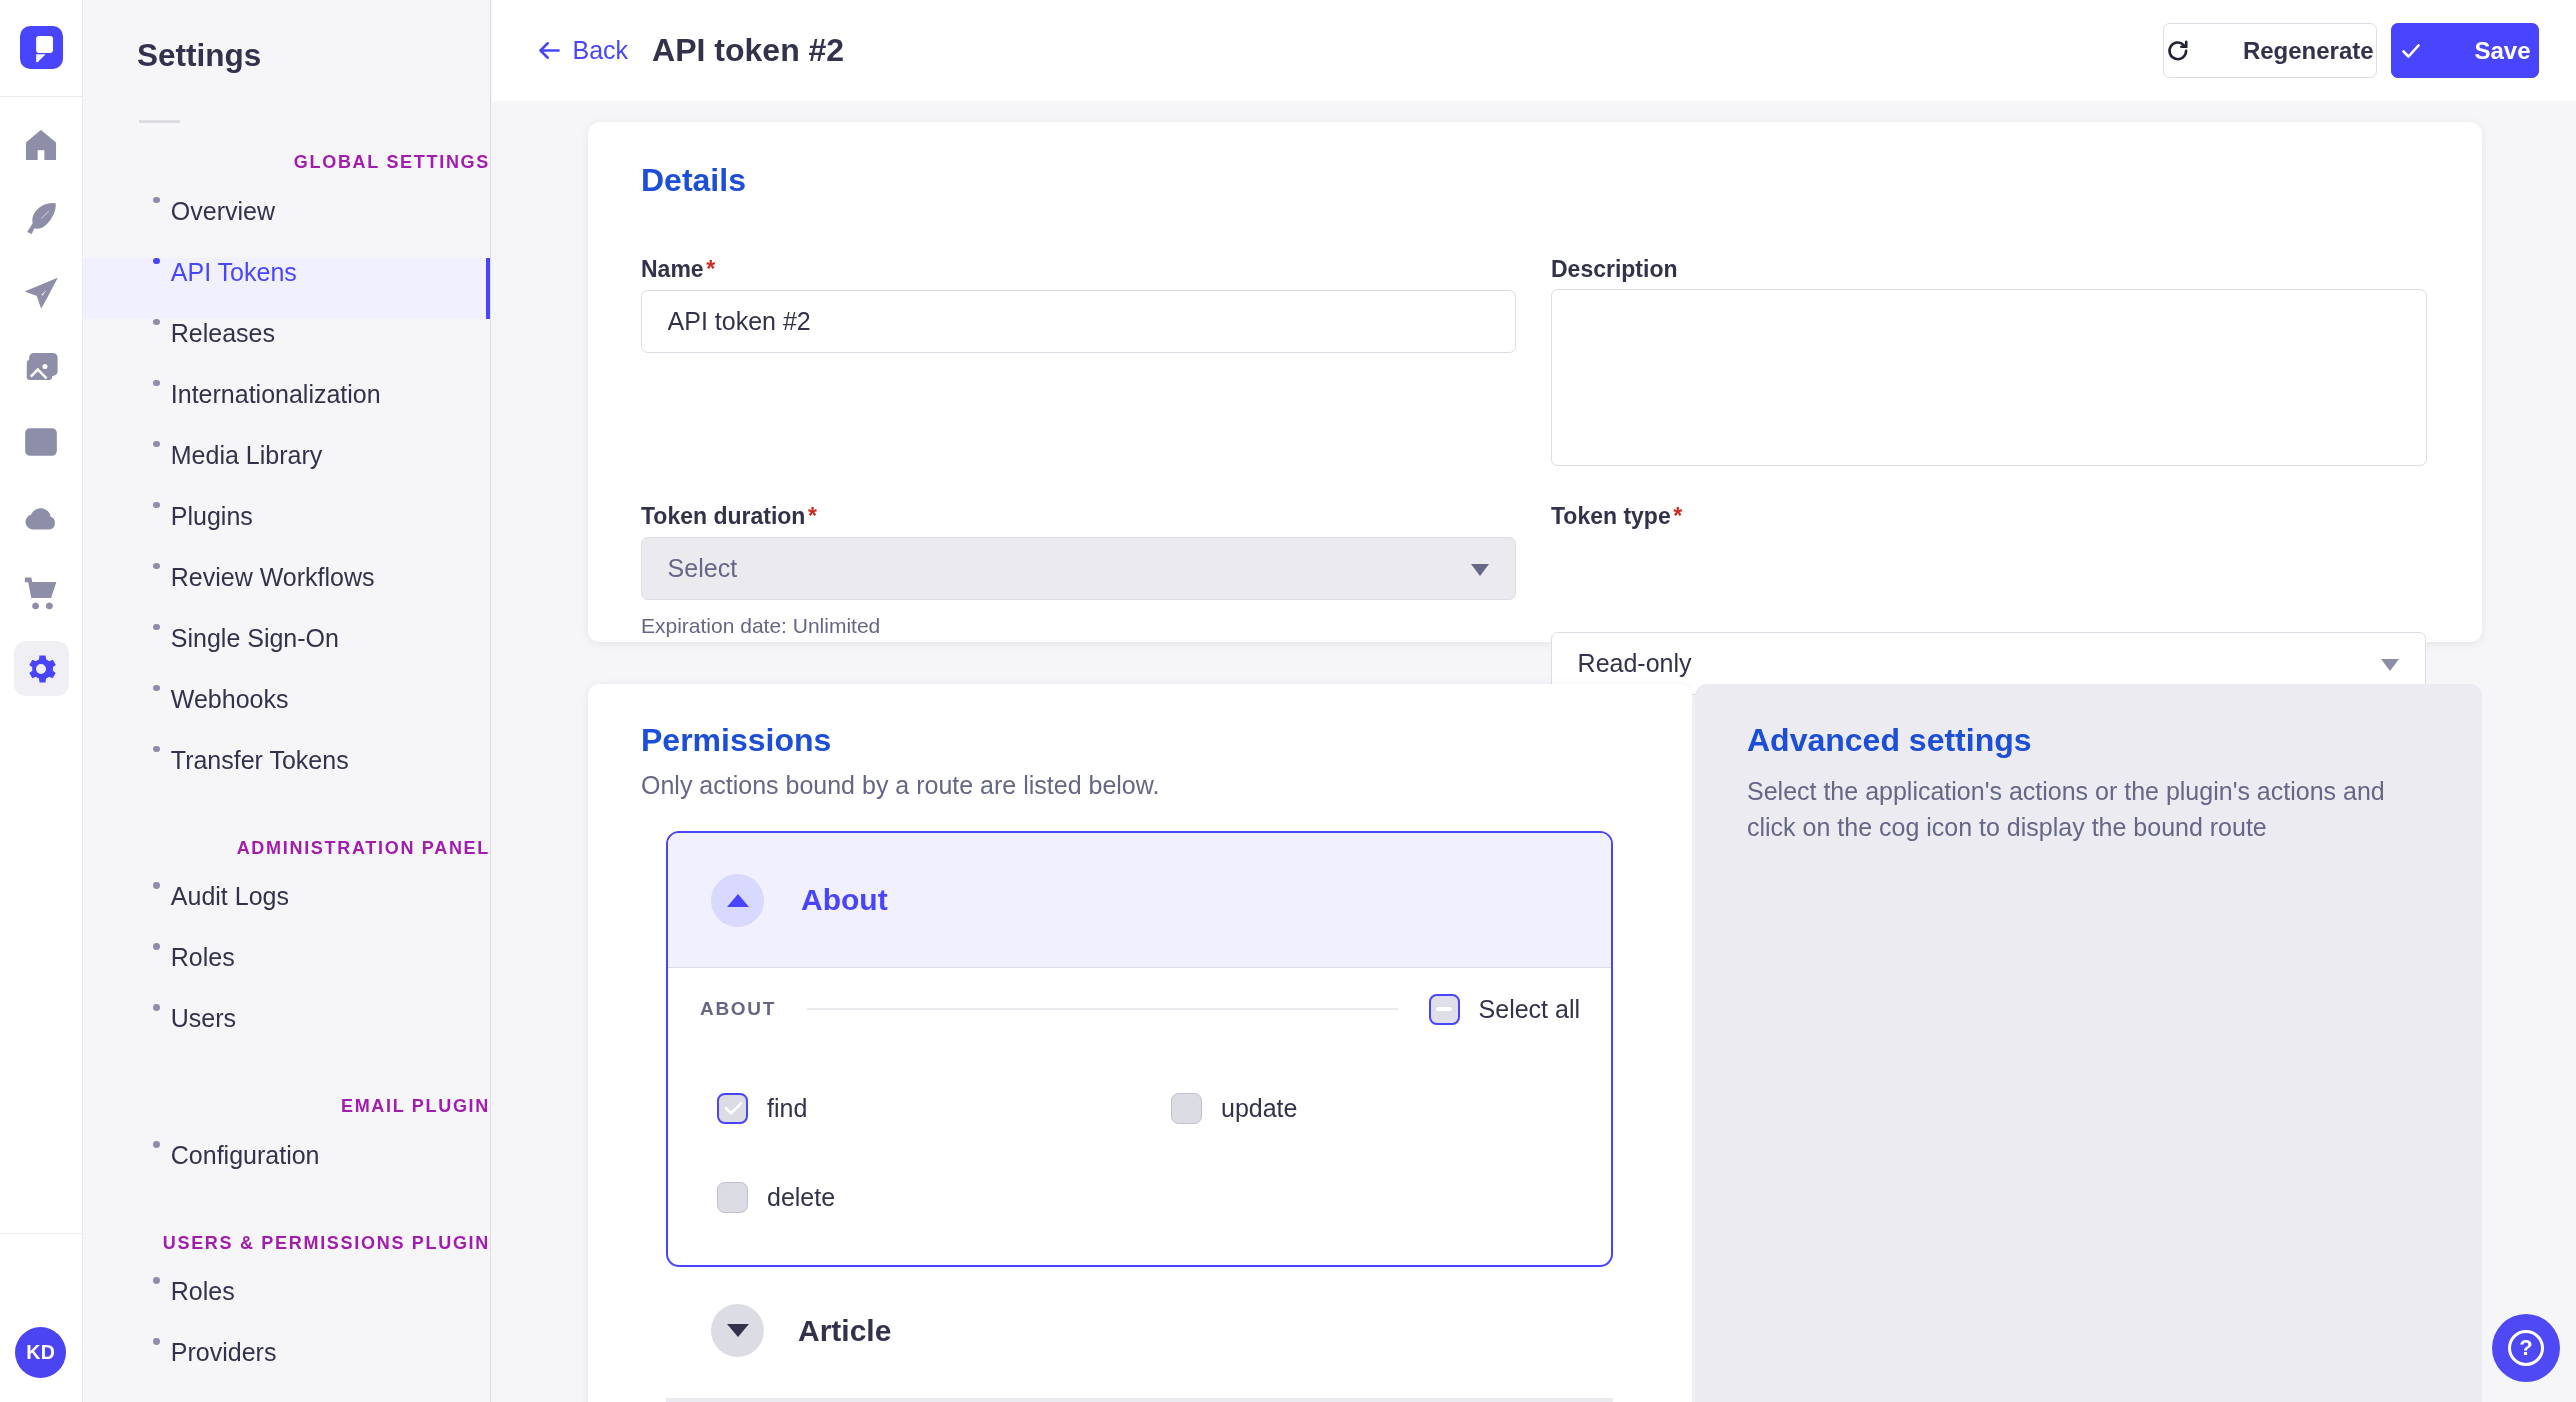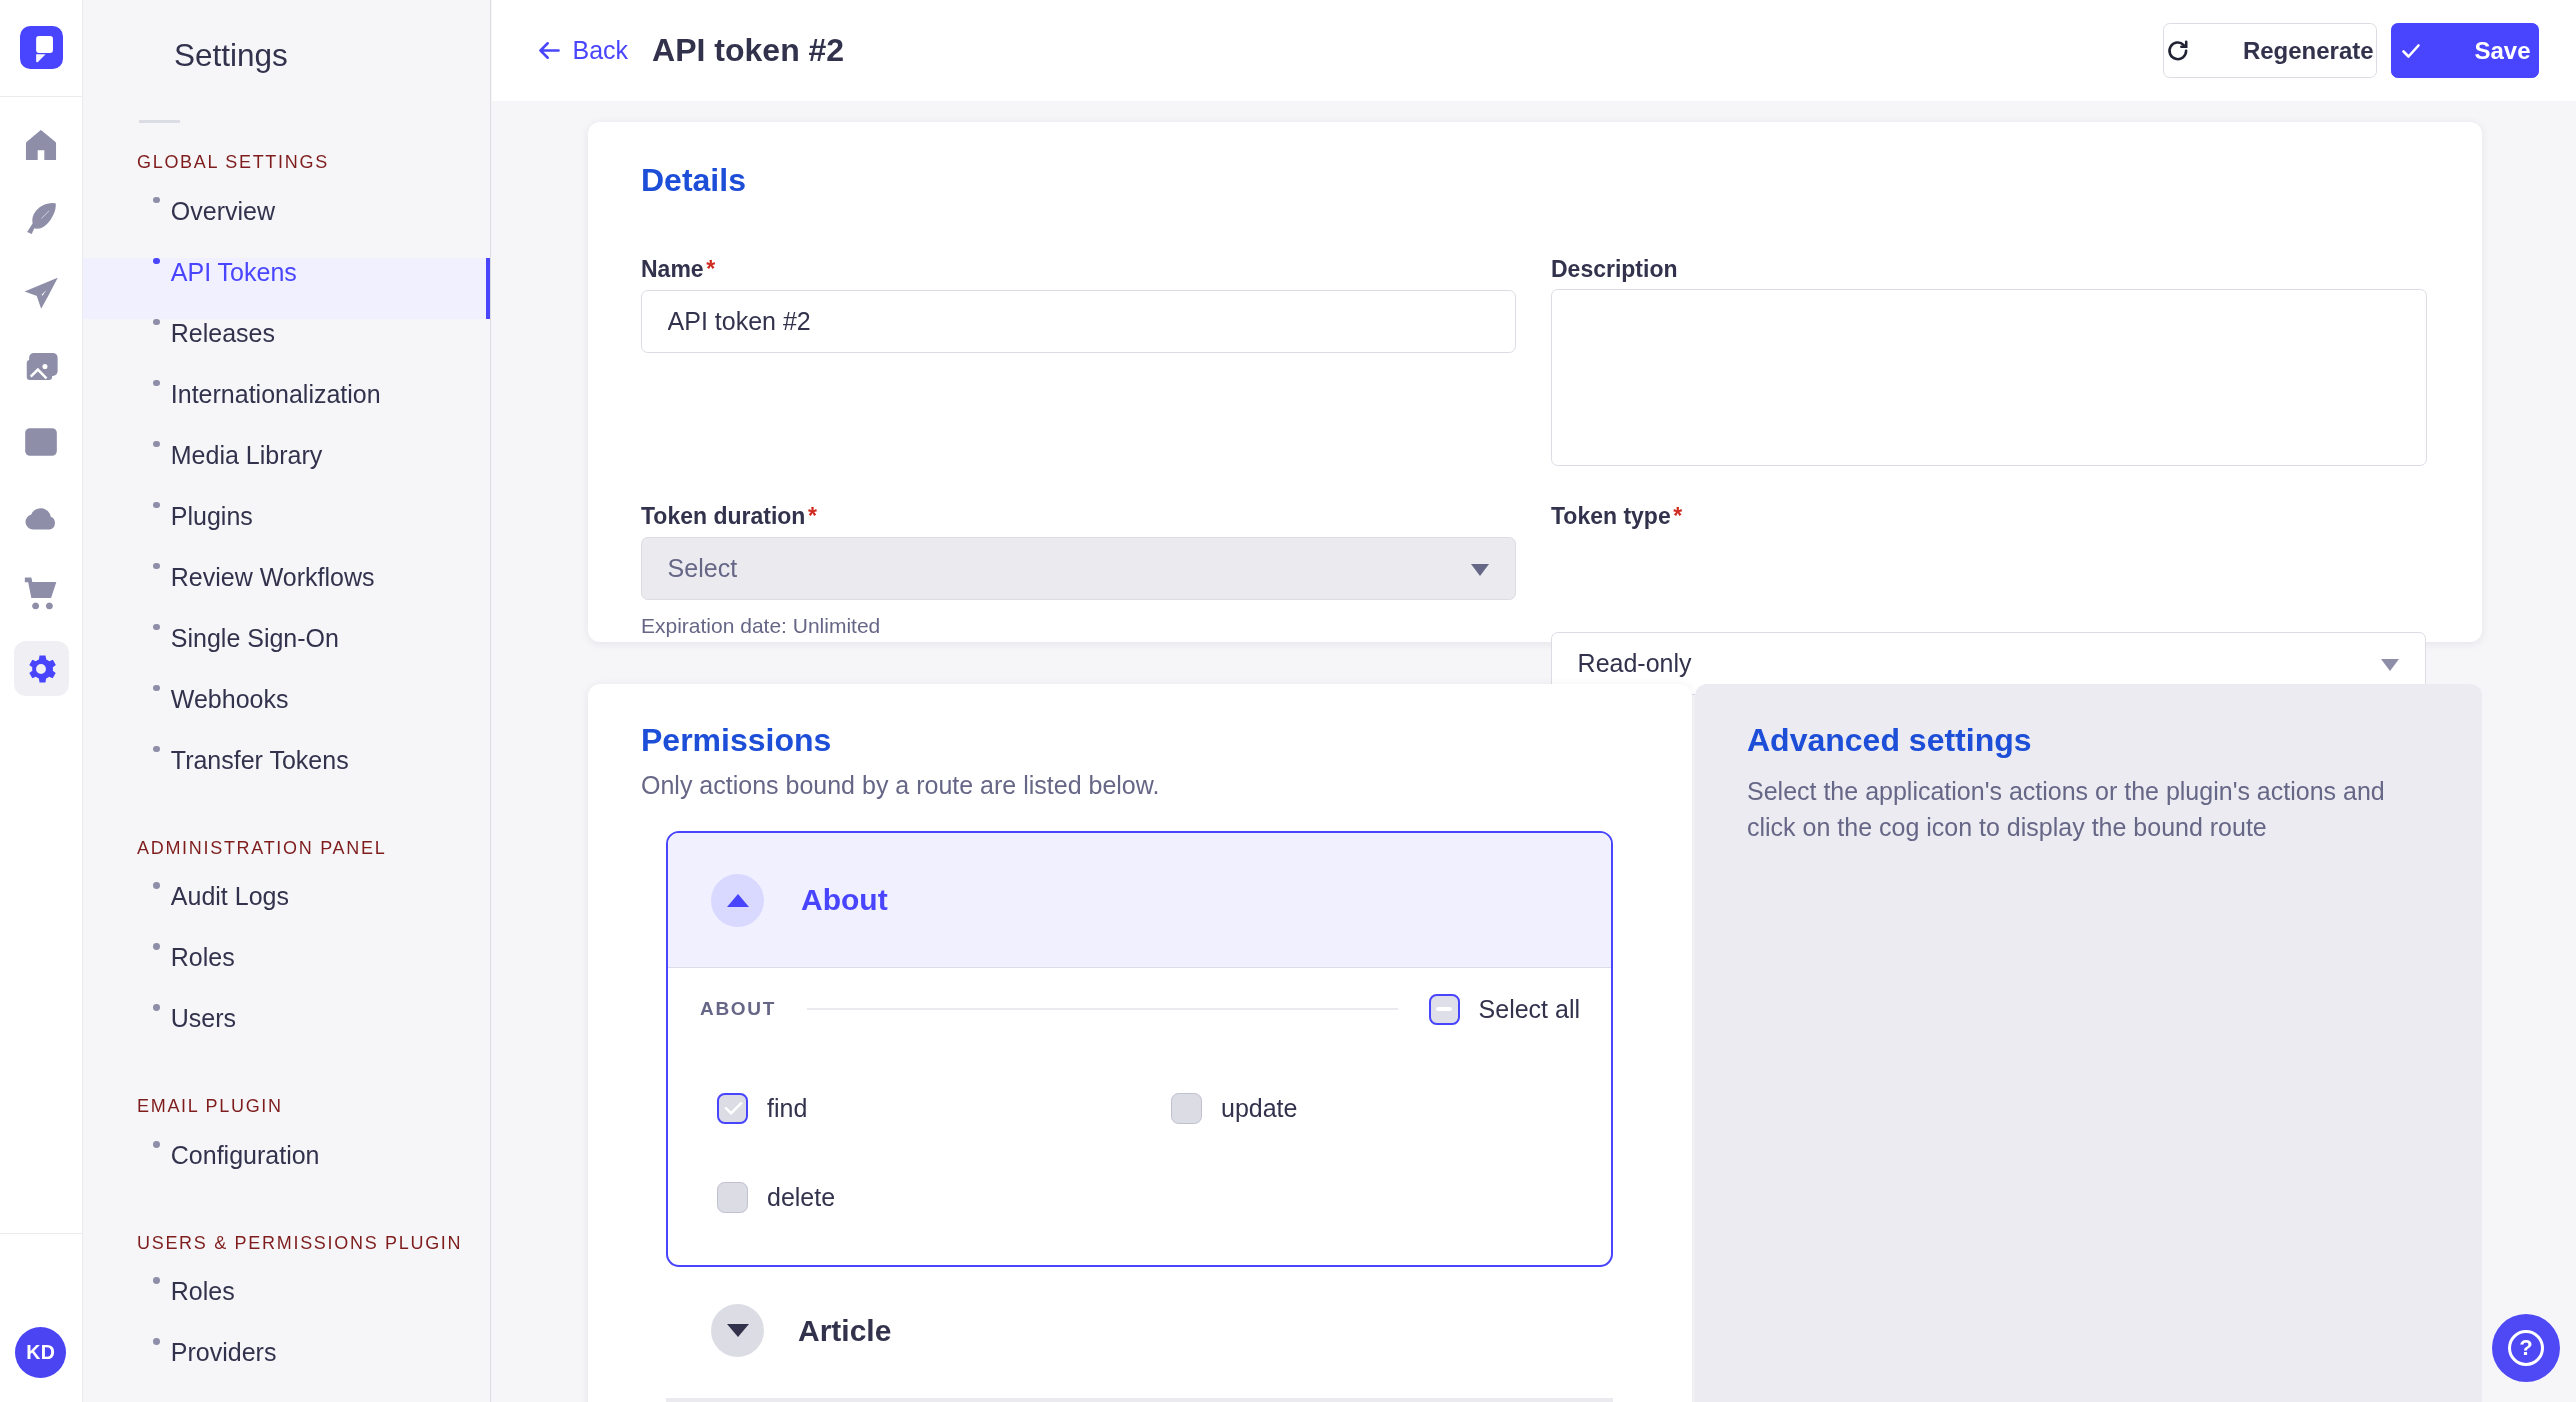--- a/index.html
+++ b/index.html
@@ -13,24 +13,24 @@
   .logo svg { width:100%; height:100%; }
   .rail-divider { position:absolute; left:0; width:83px; height:0.9px; background:#eaeaef; }
   .rail-icon { position:absolute; left:22px; width:38px; height:38px; display:flex; align-items:center; justify-content:center; }
   .rail-icon svg { width:38px; height:38px; fill:#8e8ea9; stroke:#8e8ea9; }
   .rail-btn-active { position:absolute; left:13.6px; top:641px; width:55px; height:55px; border-radius:12px; background:#f0f0f4; display:flex; align-items:center; justify-content:center; }
   .rail-btn-active svg { width:36px; height:36px; fill:#4945ff; }
   .avatar { position:absolute; left:15.3px; top:1327px; width:51px; height:51px; border-radius:50%; background:#4b44f2; color:#fff; font-size:19.6px; font-weight:bold; display:flex; align-items:center; justify-content:center; letter-spacing:0.4px; }
 
   
   .subnav { position:absolute; left:83px; top:0; width:408px; height:1402px; background:#f6f6f9; border-right:0.9px solid #dcdce4; }
-  .subnav-title { position:absolute; left:54px; top:37px; font-size:31.5px; font-weight:normal; color:#32324d;margin-left:37px; }
+  .subnav-title { position:absolute; left:54px; top:37px; font-size:31.5px; font-weight:bold; color:#32324d; }
   .subnav-title-divider { position:absolute; left:56px; top:120px; width:41px; height:2.6px; background:#dcdce4; }
   .subnav-list { position:absolute; left:0; top:152px; width:407px; }
-  .section-label { margin:31px 0 25.6px; padding-left:54px; height:19px; font-size:18px; font-weight:400; letter-spacing:1.7px; color:#7f1d1d; }
+  .section-label { margin:31px 0 25.6px; padding-left:54px; height:19px; font-size:18px; font-weight:700; letter-spacing:1.7px; color:#a21caf;text-align:right; }
   .section-label:first-child { margin-top:0; }
   .nav-item { height:61px; display:flex; align-items:flex-start; padding-left:70px; cursor:pointer; position:relative; font-size:25px; color:#32324d; }
   .nav-item .dot { width:6.8px; height:6.8px; border-radius:50%; background:#8e8ea9; margin-right:11px; flex:0 0 auto; }
   .nav-item.active { background:#f0f0ff; color:#4945ff; }
   .nav-item.active .dot { background:#4945ff; }
   .nav-item.active::after { content:""; position:absolute; right:0; top:0; width:4.3px; height:100%; background:#4945ff; }
 
   
   .main { position:absolute; left:492px; top:0; width:2084px; height:1402px; }
   .header { position:absolute; left:0; top:0; width:100%; height:101px; background:#fff; display:flex; align-items:center; padding:0 37px 0 43px; }

